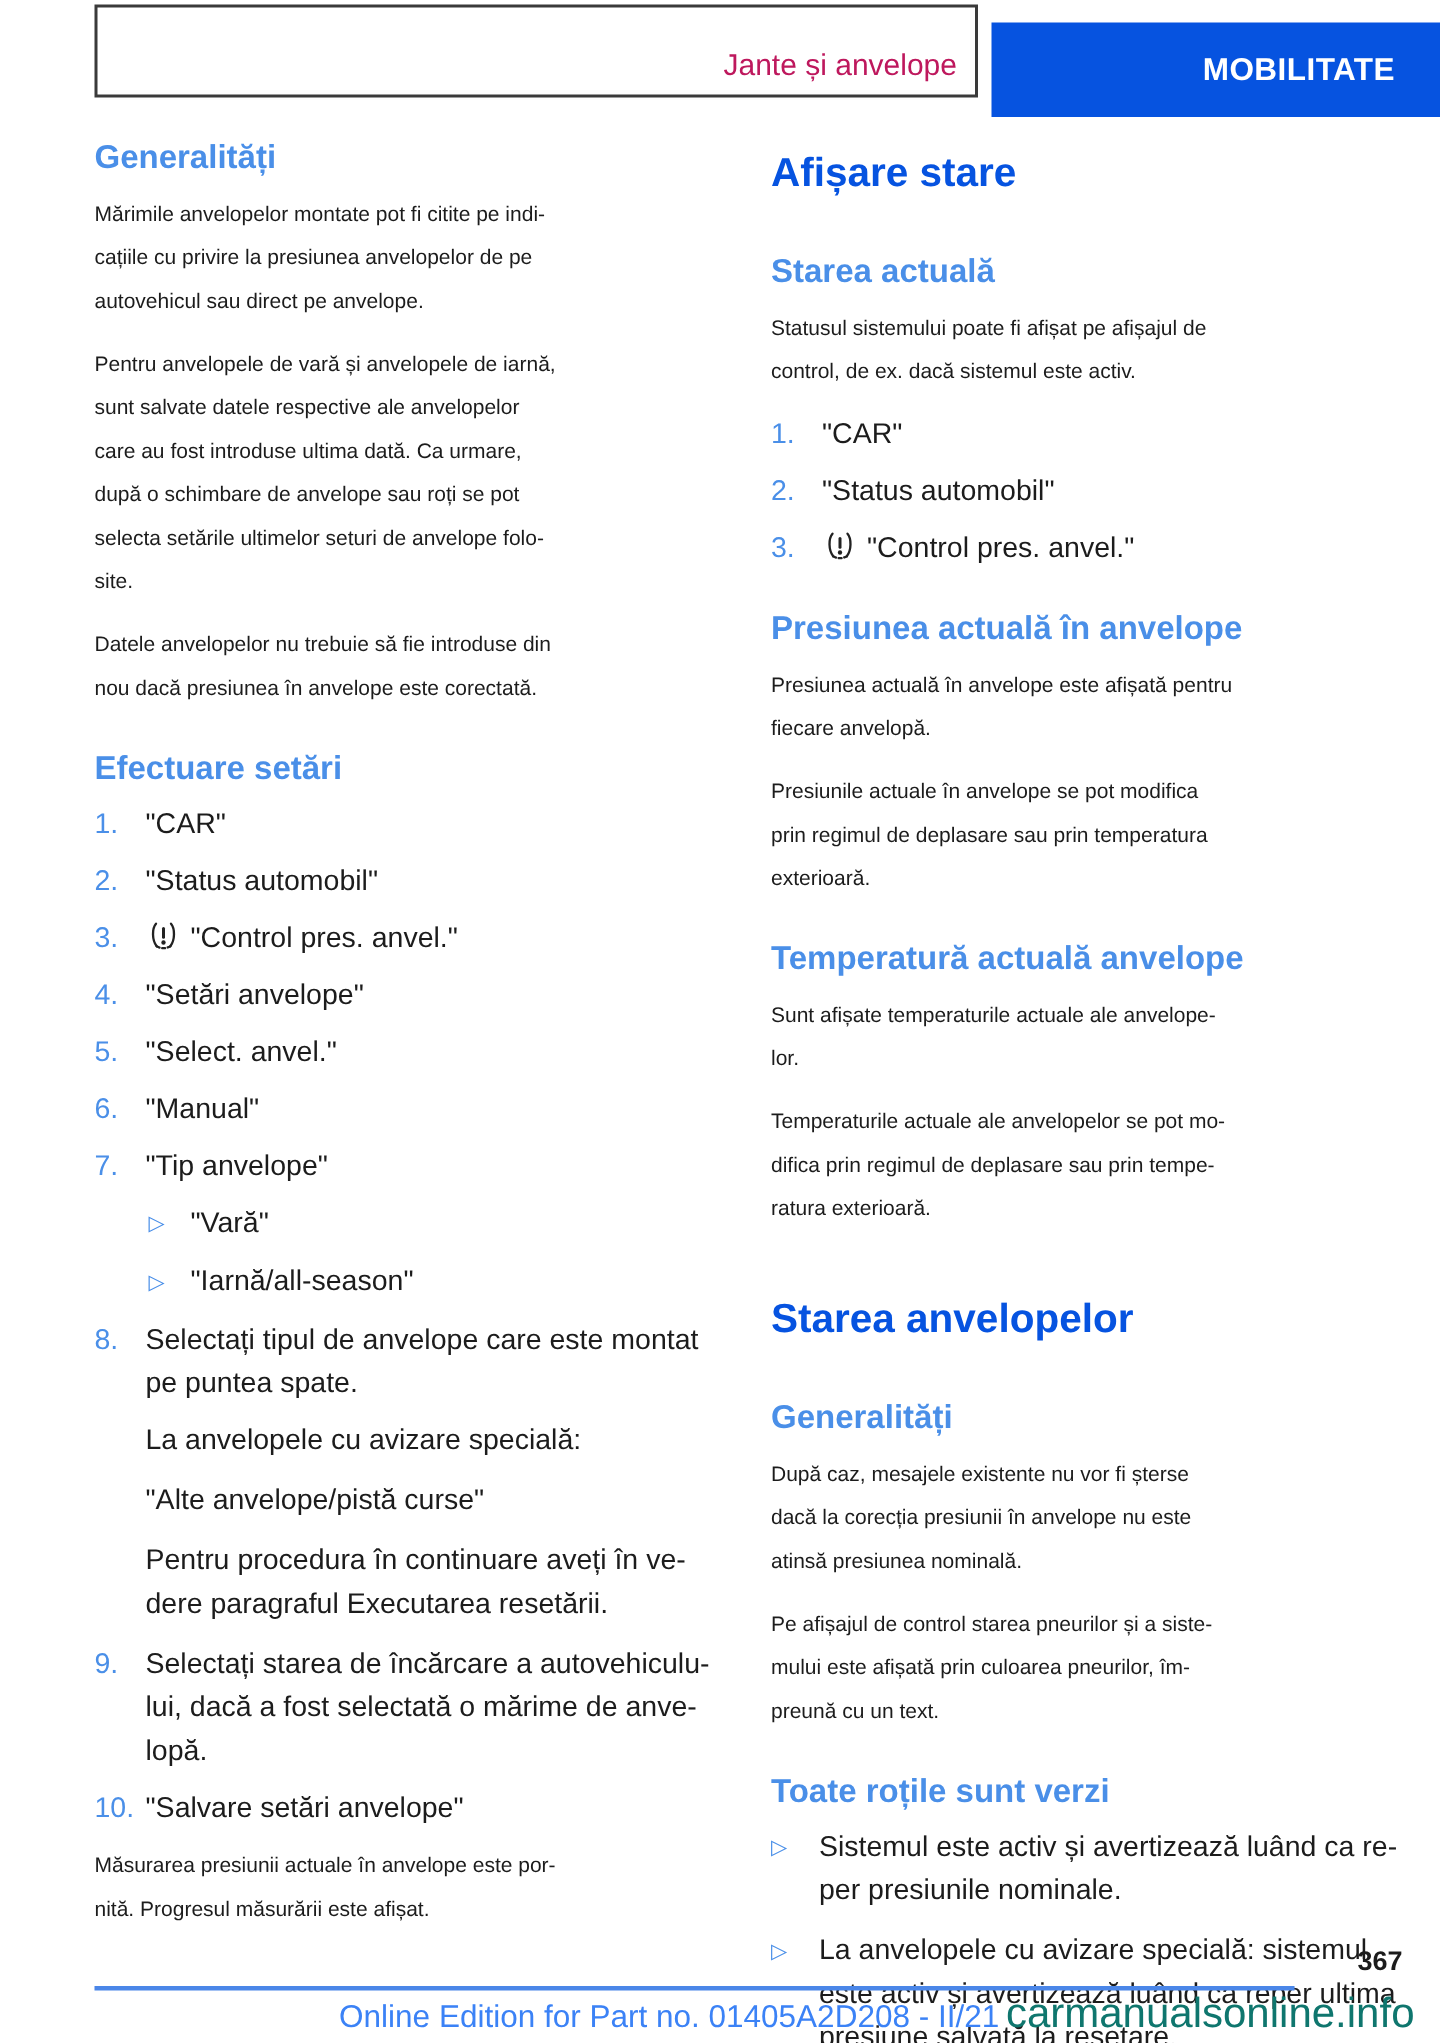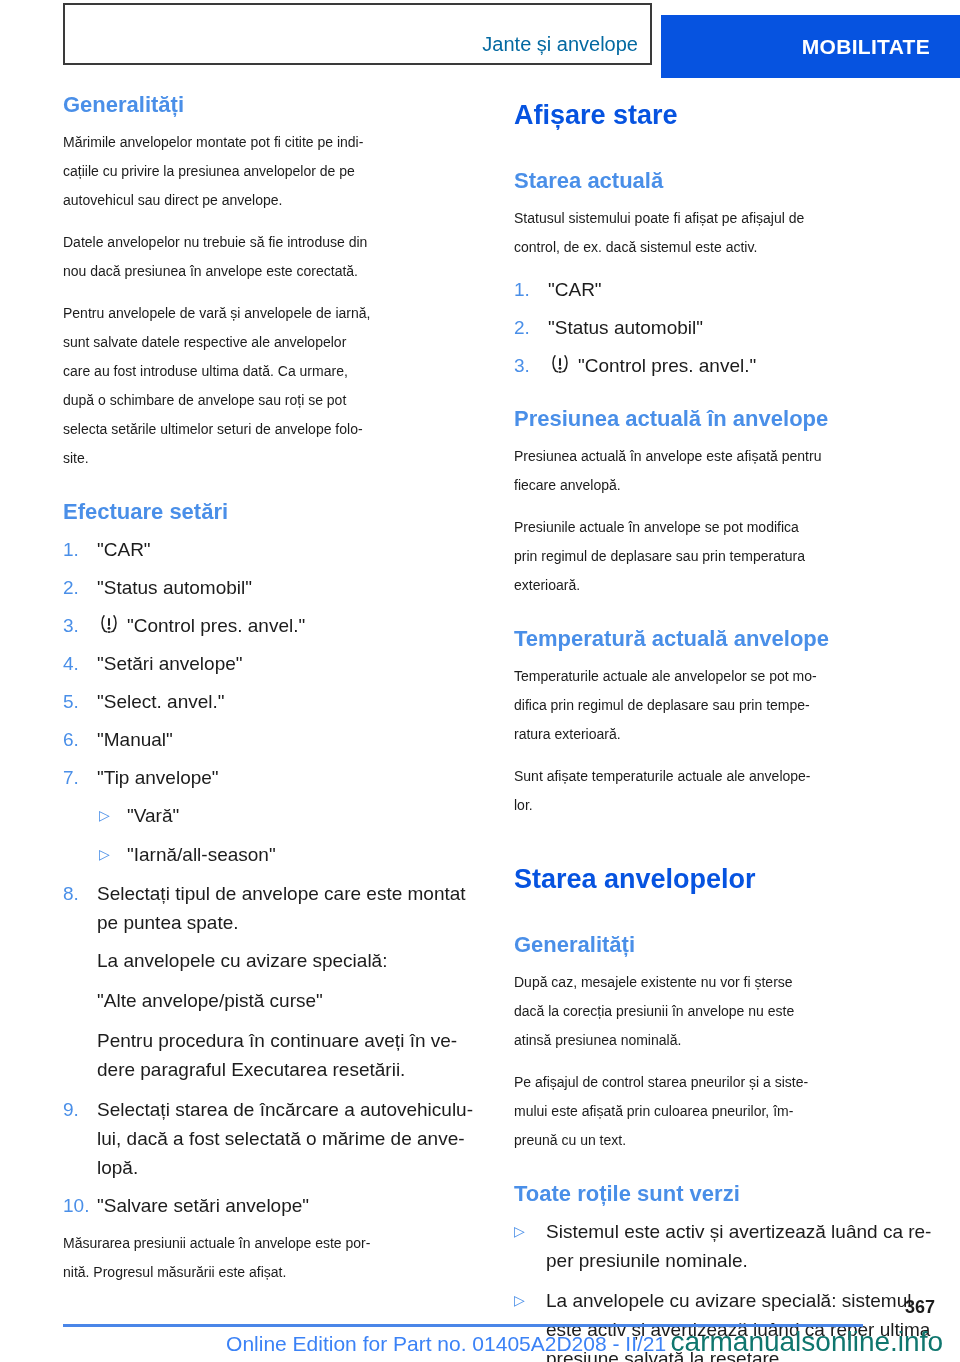--- a/index.html
+++ b/index.html
@@ -10,21 +10,21 @@
     font-family:"Liberation Sans", sans-serif;
     color:#1c1c1c;
     overflow:hidden;
   }
   
   .crumb-box{
     position:absolute;left:63px;top:3px;width:589px;height:62px;
     border:2px solid #3a3a3a;box-sizing:border-box;
     display:flex;align-items:flex-end;justify-content:flex-end;
     padding:0 12px 7px 12px;
-    font-size:20px;color:#0369a1;
+    font-size:20px;color:#be185d;
   }
   .chapter{
     position:absolute;left:661px;top:15px;width:299px;height:63px;
     background:#0653e0;color:#ffffff;
     display:flex;align-items:center;justify-content:flex-end;
     padding-right:30px;box-sizing:border-box;
     font-size:21px;font-weight:700;letter-spacing:.3px;
   }
   
   .content{
@@ -95,28 +95,28 @@
     <span>MOBILITATE</span>
   </div>
 
   <div class="content">
 
     <div class="col-left">
       <div class="h2">Generalități</div>
       <div class="p">Mărimile anvelopelor montate pot fi citite pe indi-
 cațiile cu privire la presiunea anvelopelor de pe
 autovehicul sau direct pe anvelope.</div>
-      <div class="p">Datele anvelopelor nu trebuie să fie introduse din
-nou dacă presiunea în anvelope este corectată.</div>
       <div class="p">Pentru anvelopele de vară și anvelopele de iarnă,
 sunt salvate datele respective ale anvelopelor
 care au fost introduse ultima dată. Ca urmare,
 după o schimbare de anvelope sau roți se pot
 selecta setările ultimelor seturi de anvelope folo-
 site.</div>
+      <div class="p">Datele anvelopelor nu trebuie să fie introduse din
+nou dacă presiunea în anvelope este corectată.</div>
 
       <div class="h2">Efectuare setări</div>
 
       <div class="li">
         <span class="num">1.</span>
         <span class="txt">"CAR"</span>
       </div>
       <div class="li">
         <span class="num">2.</span>
         <span class="txt">"Status automobil"</span>
@@ -216,25 +216,25 @@
 
 
       <div class="h2">Presiunea actuală în anvelope</div>
       <div class="p">Presiunea actuală în anvelope este afișată pentru
 fiecare anvelopă.</div>
       <div class="p">Presiunile actuale în anvelope se pot modifica
 prin regimul de deplasare sau prin temperatura
 exterioară.</div>
 
       <div class="h2">Temperatură actuală anvelope</div>
+      <div class="p">Sunt afișate temperaturile actuale ale anvelope-
+lor.</div>
       <div class="p">Temperaturile actuale ale anvelopelor se pot mo-
 difica prin regimul de deplasare sau prin tempe-
 ratura exterioară.</div>
-      <div class="p">Sunt afișate temperaturile actuale ale anvelope-
-lor.</div>
 
       <div class="h1 mid">Starea anvelopelor</div>
       <div class="h2">Generalități</div>
       <div class="p">După caz, mesajele existente nu vor fi șterse
 dacă la corecția presiunii în anvelope nu este
 atinsă presiunea nominală.</div>
       <div class="p">Pe afișajul de control starea pneurilor și a siste-
 mului este afișată prin culoarea pneurilor, îm-
 preună cu un text.</div>
 

